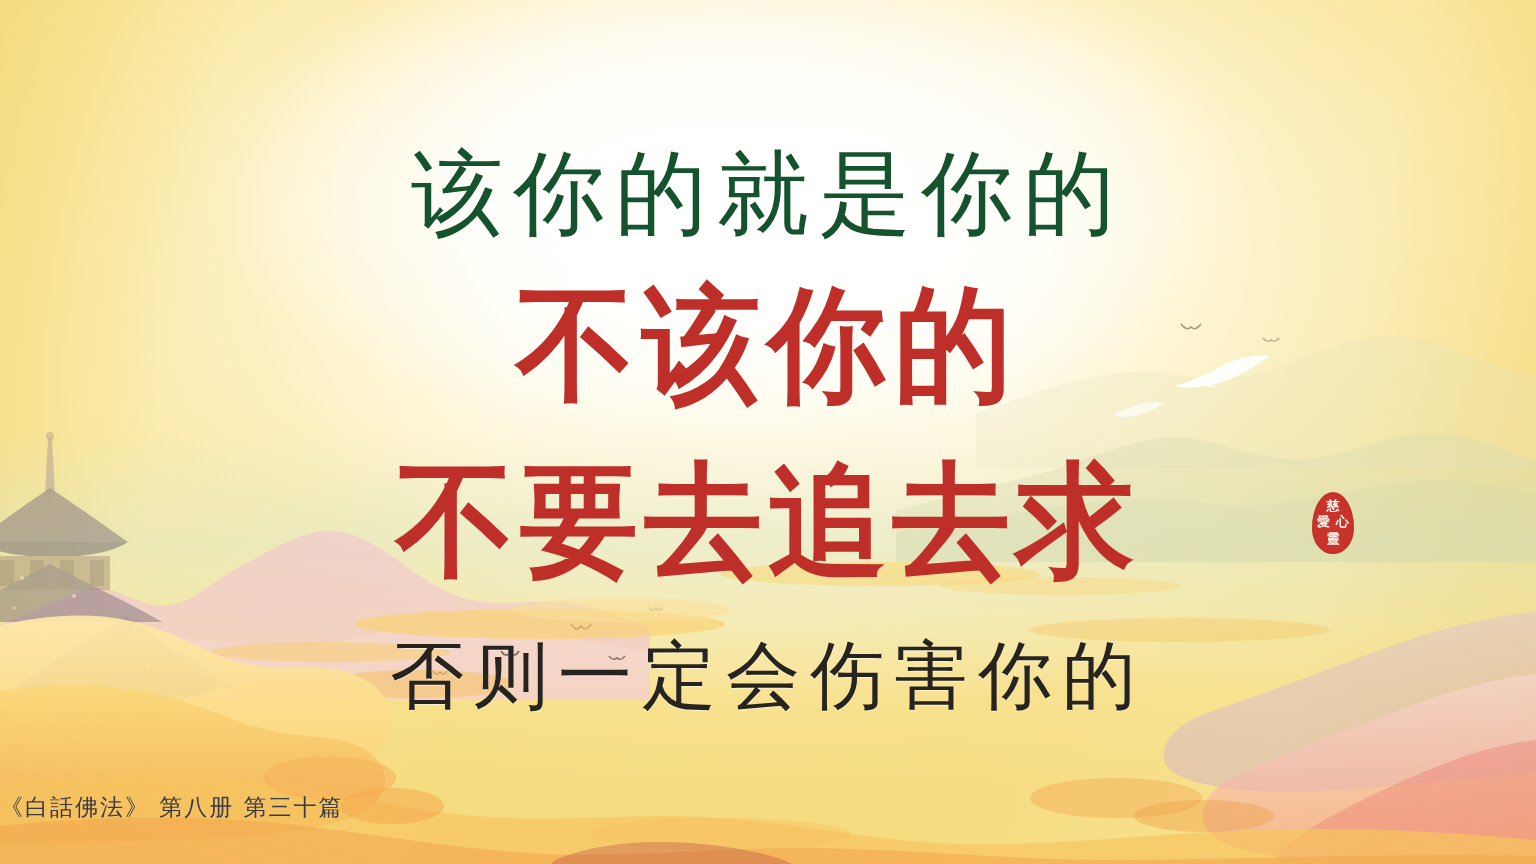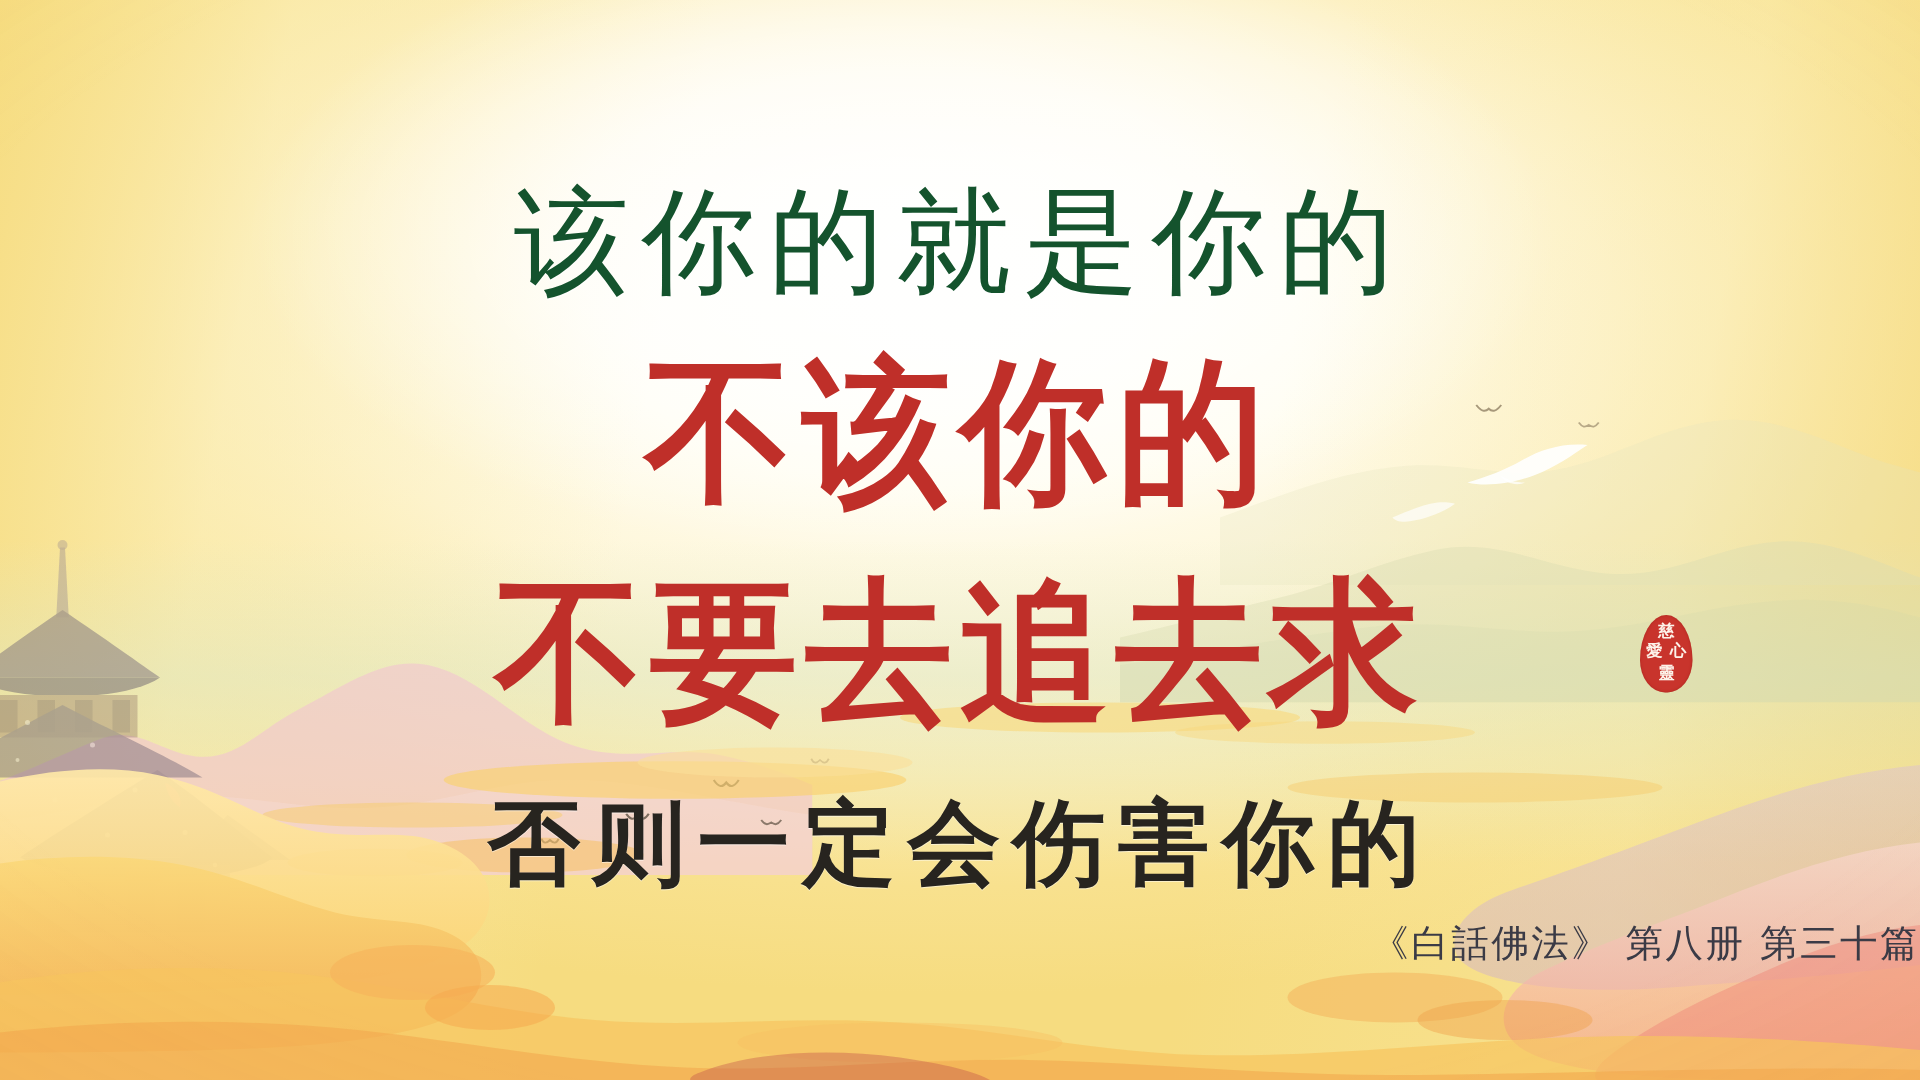--- a/index.html
+++ b/index.html
@@ -143,30 +143,30 @@
     font-family: "DejaVu Sans", "Liberation Sans", sans-serif;
     transform: scaleY(1.06);
   }
   .line-4 {
     position: absolute;
     top: 638px;
     left: 0; right: 0;
     font-size: 74px;
     letter-spacing: 10px;
     color: #27241F;
-    font-weight: 700;
+    font-weight: 400;
     font-family: "DejaVu Serif", "Liberation Serif", serif;
     text-shadow: 0 1px 0 rgba(255,255,255,0.5);
   }
   .source {
     position: absolute;
-    top: 735px;
-    left: 0; right: 0;
-    text-align: right;
-    font-size: 30px;
+    top: 792px;
+    left: 0; right: 0;
+    text-align: left;
+    font-size: 23px;
     letter-spacing: 2px;
     color: #3B3B46;
     font-family: "DejaVu Serif", "Liberation Serif", serif;
     white-space: nowrap;
   }
 
   
   .seal {
     position: absolute;
     left: 1312px;

